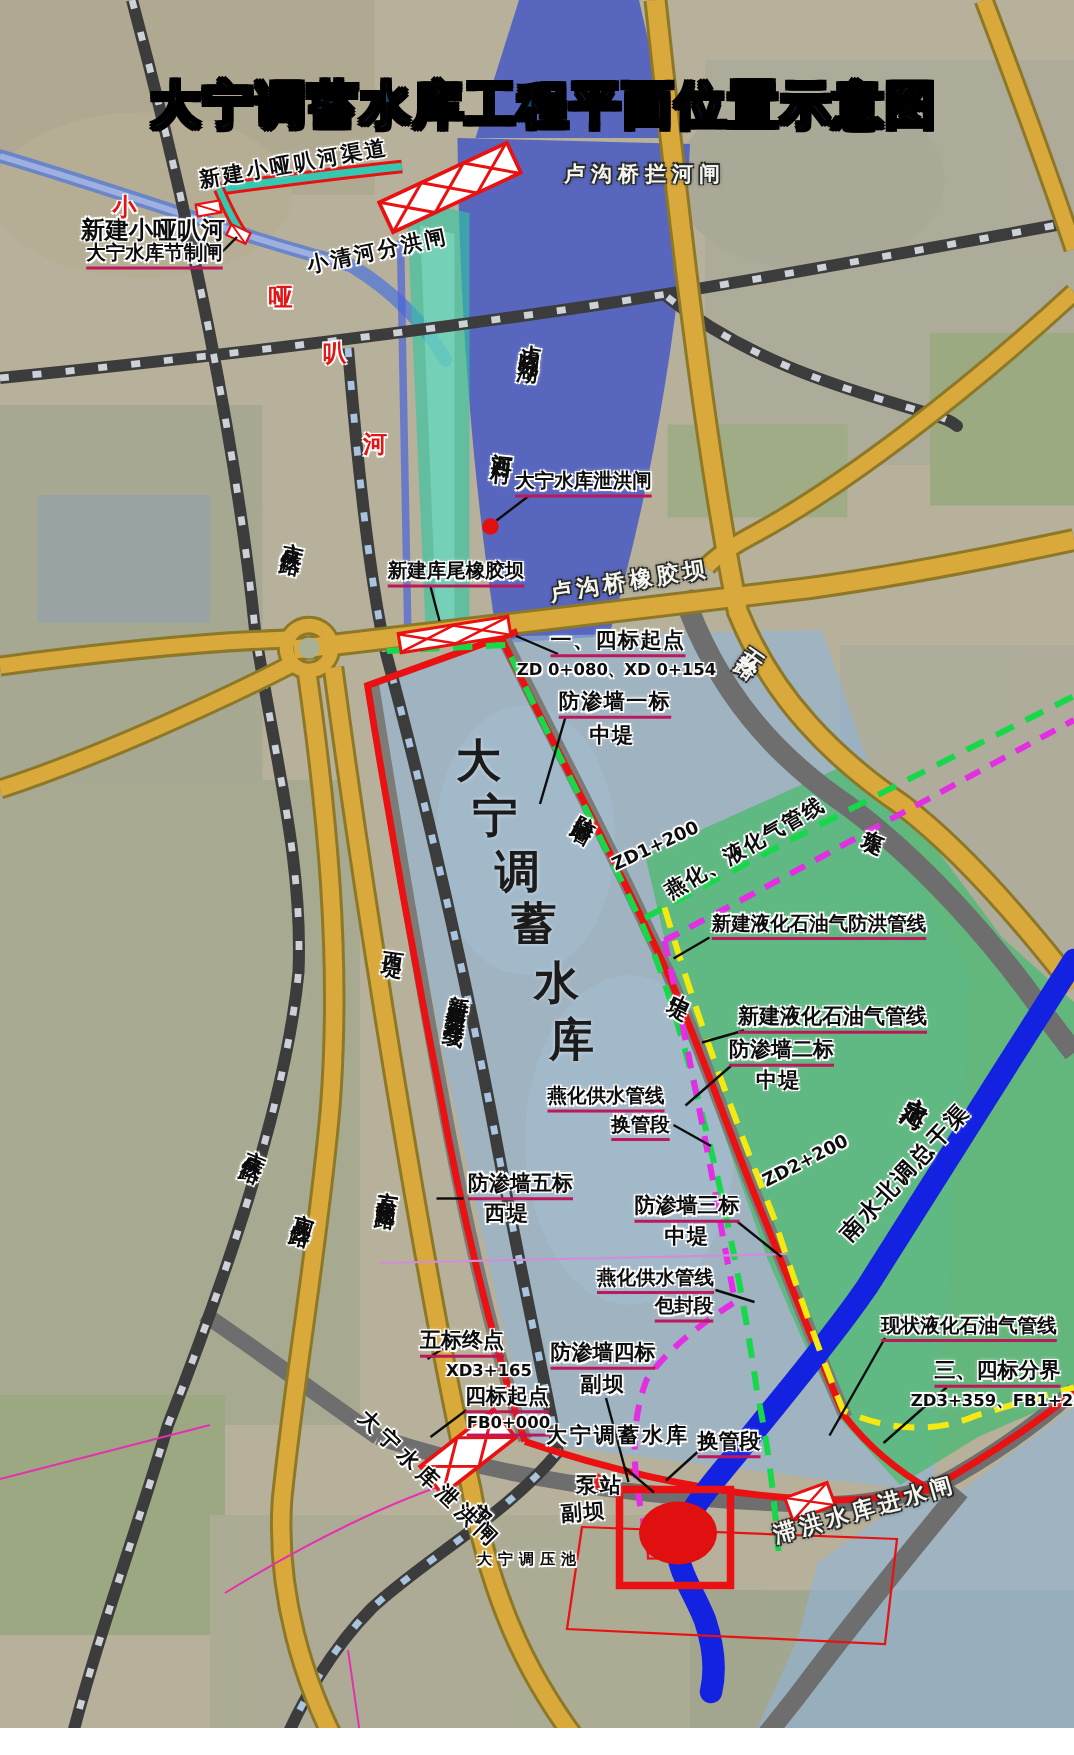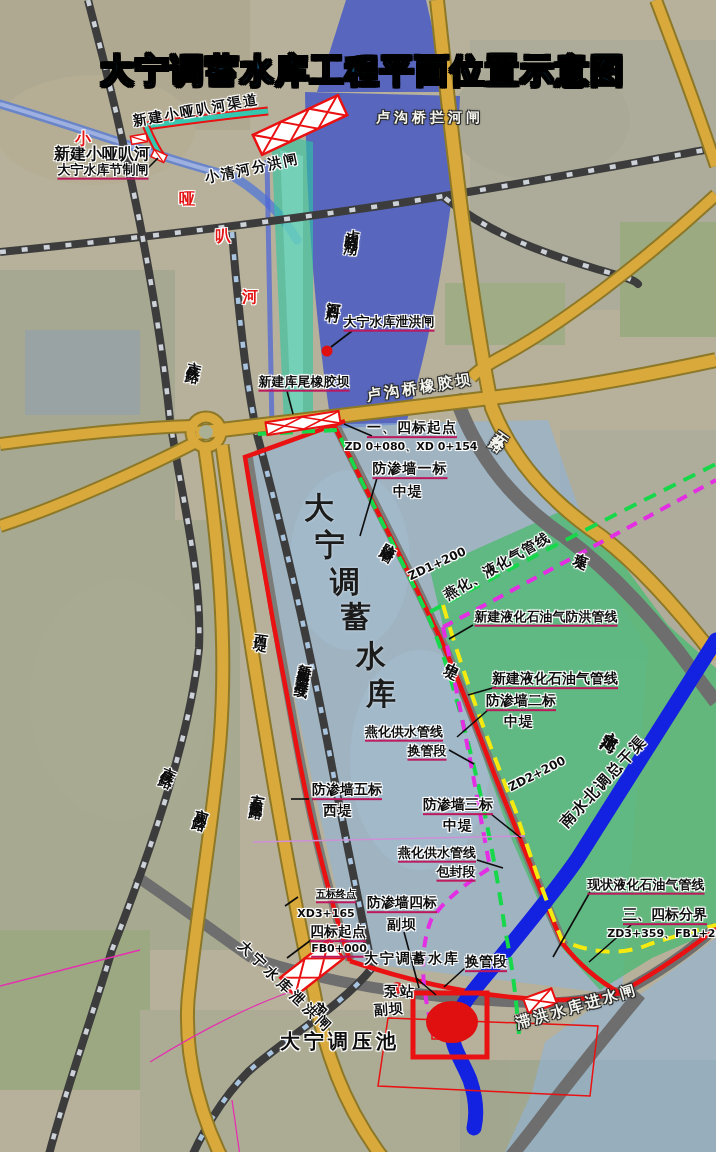--- a/index.html
+++ b/index.html
@@ -233,32 +233,32 @@
       <div class="lbl big" style="left: 330px; top: 545px; font-size: 30px; transform: translate(-50%, -50%) rotate(0deg);">宁</div>
       <div class="lbl big" style="left: 345px; top: 582px; font-size: 30px; transform: translate(-50%, -50%) rotate(0deg);">调</div>
       <div class="lbl big" style="left: 356px; top: 617px; font-size: 30px; transform: translate(-50%, -50%) rotate(0deg);">蓄</div>
       <div class="lbl big" style="left: 371px; top: 656px; font-size: 30px; transform: translate(-50%, -50%) rotate(0deg);">水</div>
       <div class="lbl big" style="left: 381px; top: 694px; font-size: 30px; transform: translate(-50%, -50%) rotate(0deg);">库</div>
       <div class="lbl dark vert" style="left: 306px; top: 664px; font-size: 14px; transform: translate(-50%, -50%) rotate(10deg);">新建京石客运专线</div>
       <div class="lbl dark vert" style="left: 197px; top: 356px; font-size: 14px; transform: translate(-50%, -50%) rotate(12deg);">京广铁路</div>
       <div class="lbl dark vert" style="left: 174px; top: 762px; font-size: 14px; transform: translate(-50%, -50%) rotate(22deg);">京广铁路</div>
       <div class="lbl dark vert" style="left: 205px; top: 804px; font-size: 14px; transform: translate(-50%, -50%) rotate(16deg);">京周公路</div>
       <div class="lbl dark vert" style="left: 259px; top: 790px; font-size: 14px; transform: translate(-50%, -50%) rotate(8deg);">京石高速路</div>
-      <div class="lbl dark u" style="left: 336px; top: 896px; font-size: 10px; transform: translate(-50%, -50%) rotate(0deg); text-decoration: underline;">五标终点</div>
+      <div class="lbl dark u" style="left: 308px; top: 896px; font-size: 14px; transform: translate(-50%, -50%) rotate(0deg);">五标终点</div>
       <div class="lbl dark sm" style="left: 326px; top: 914px; font-size: 11px; transform: translate(-50%, -50%) rotate(0deg); text-align: right;">XD3+165</div>
       <div class="lbl dark u" style="left: 338px; top: 933px; font-size: 14px; transform: translate(-50%, -50%) rotate(0deg);">四标起点</div>
       <div class="lbl dark sm u" style="left: 339px; top: 950px; font-size: 11px; transform: translate(-50%, -50%) rotate(0deg);">FB0+000</div>
       <div class="lbl dark u" style="left: 402px; top: 904px; font-size: 14px; transform: translate(-50%, -50%) rotate(0deg);">防渗墙四标</div>
       <div class="lbl dark" style="left: 402px; top: 924px; font-size: 14px; letter-spacing: 1px; transform: translate(-50%, -50%) rotate(0deg);">副坝</div>
       <div class="lbl dark" style="left: 412px; top: 958px; font-size: 14px; letter-spacing: 2px; transform: translate(-50%, -50%) rotate(0deg);">大宁调蓄水库</div>
       <div class="lbl dark" style="left: 400px; top: 975px; font-size: 14px; letter-spacing: 2px; transform: translate(-50%, -50%) rotate(0deg); margin-top: 16px;">泵站</div>
       <div class="lbl dark u" style="left: 486px; top: 963px; font-size: 14px; transform: translate(-50%, -50%) rotate(0deg);">换管段</div>
       <div class="lbl dark vert" style="left: 331px; top: 996px; font-size: 14px; transform: translate(-50%, -50%) rotate(38deg);">主坝</div>
       <div class="lbl dark" style="left: 389px; top: 1009px; font-size: 14px; letter-spacing: 1px; transform: translate(-50%, -50%) rotate(-4deg);">副坝</div>
-      <div class="lbl dark" style="left: 340px; top: 1041px; font-size: 20px; letter-spacing: 4px; transform: translate(-50%, -50%) rotate(0deg);">大宁调压池</div>
+      <div class="lbl dark" style="left: 353px; top: 1041px; font-size: 10px; letter-spacing: 4px; transform: translate(-50%, -50%) rotate(0deg);">大宁调压池</div>
       <div class="lbl dark u" style="left: 646px; top: 886px; font-size: 13px; transform: translate(-50%, -50%) rotate(0deg);">现状液化石油气管线</div>
       <div class="lbl dark u" style="left: 665px; top: 916px; font-size: 14px; transform: translate(-50%, -50%) rotate(0deg);">三、四标分界</div>
       <div class="lbl dark sm" style="left: 669px; top: 934px; font-size: 11px; transform: translate(-50%, -50%) rotate(0deg);">ZD3+359、FB1+262</div>
       <div class="lbl white" style="left: 577px; top: 1007px; font-size: 15px; letter-spacing: 3px; transform: translate(-50%, -50%) rotate(-16deg);">滞洪水库进水闸</div>
       <div class="lbl dark" style="left: 286px; top: 987px; font-size: 14px; letter-spacing: 4px; transform: translate(-50%, -50%) rotate(44deg);">大宁水库泄洪闸</div>
     </div>
 <div class="map-title">大宁调蓄水库工程平面位置示意图</div>
 </div>
 
 </body></html>

